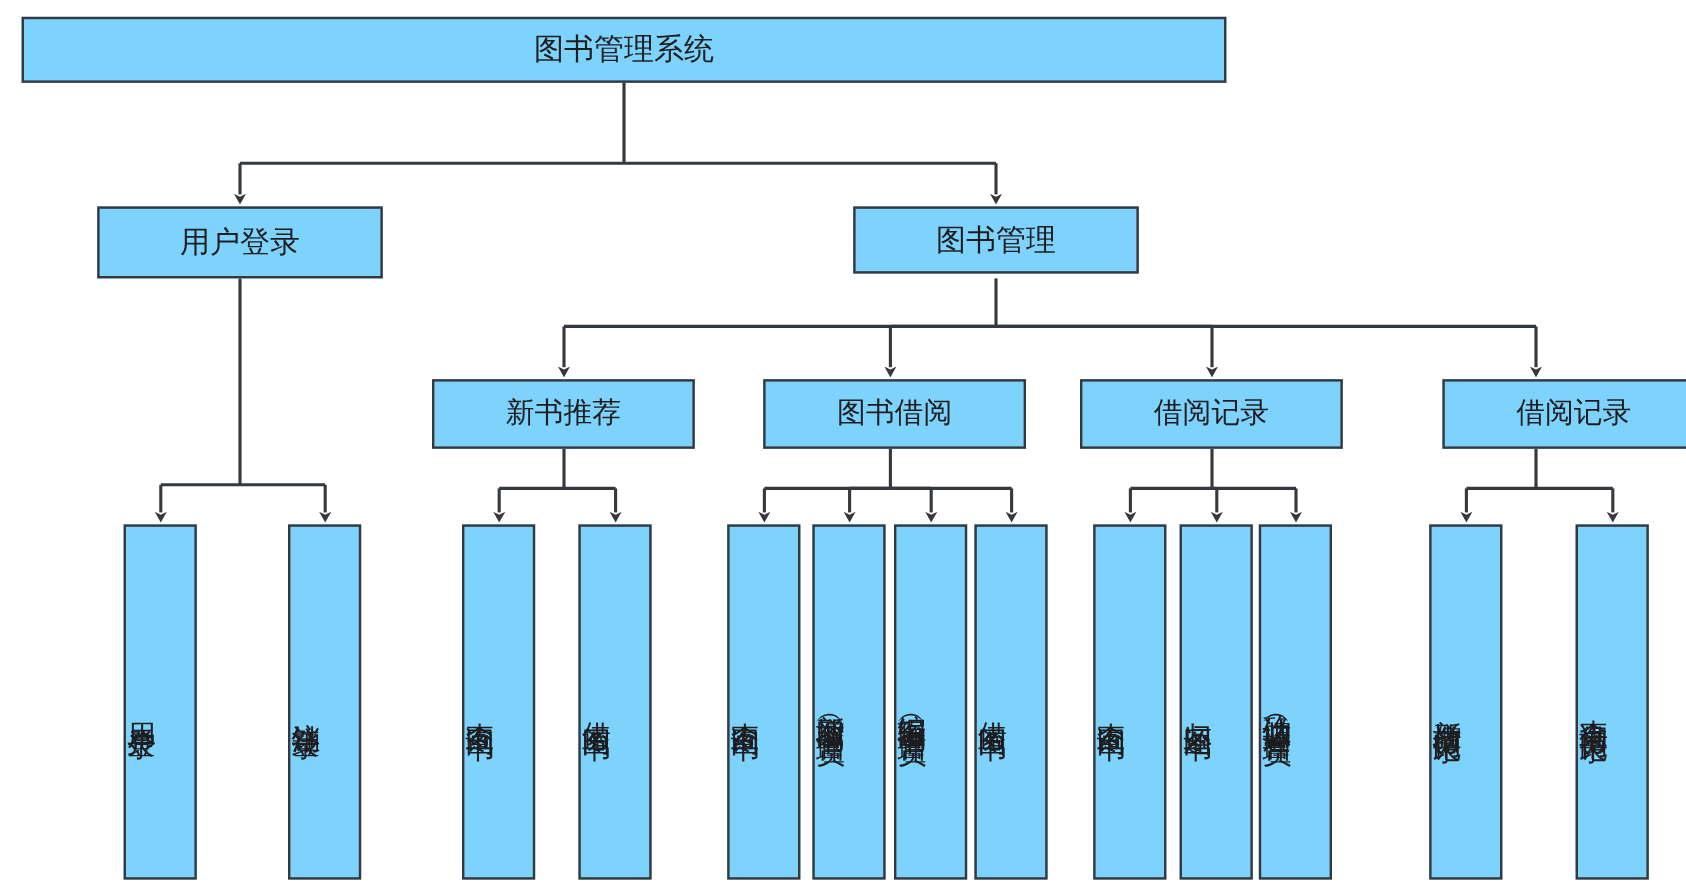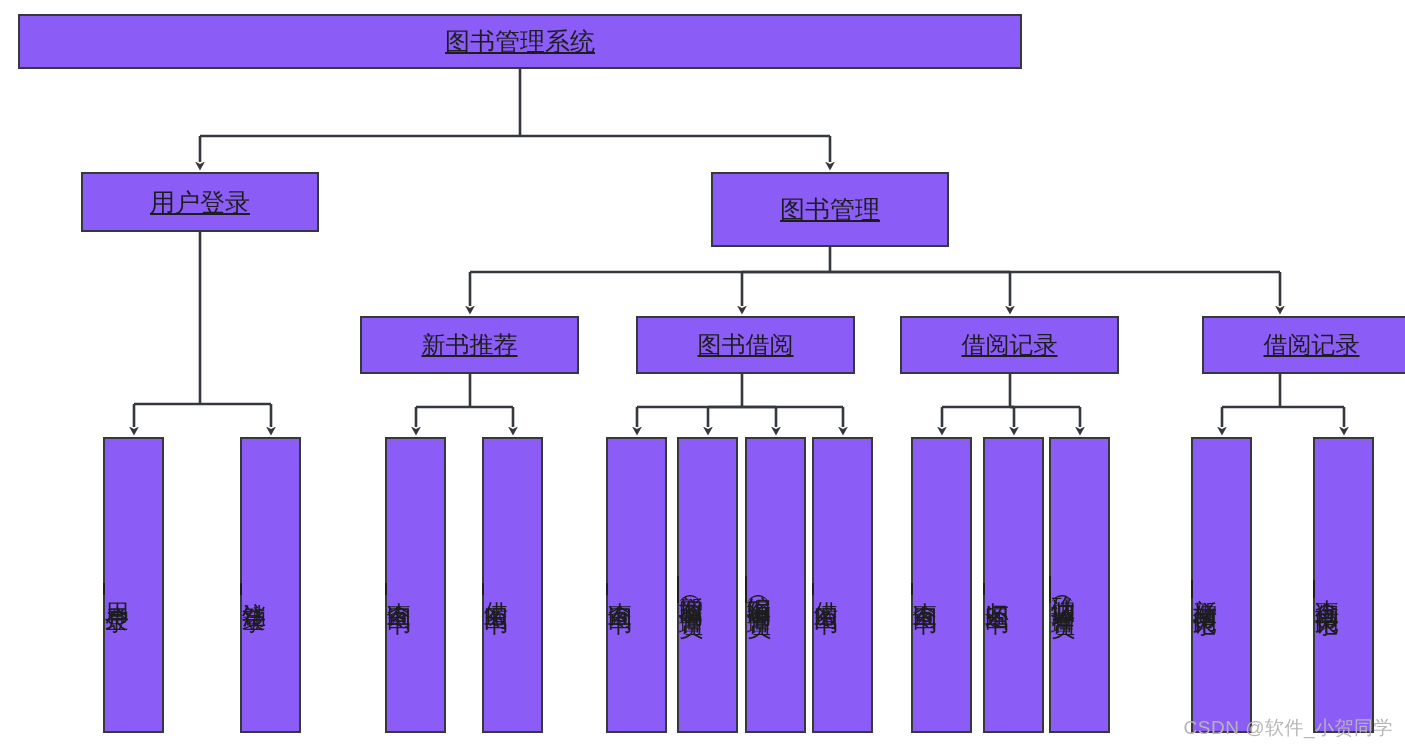--- a/index.html
+++ b/index.html
@@ -20,27 +20,26 @@
   #wires {
     position: absolute;
     left: 0;
     top: 0;
     width: 1405px;
     height: 747px;
   }
   .node {
     position: absolute;
     box-sizing: border-box;
-    background: #8b5cf6;
+    background: #7dd3fc;
     border: 2.5px solid #35383c;
     display: flex;
     align-items: center;
     justify-content: center;
     color: #1d1d1f;
-    text-decoration: underline;
   }
   .node.root {
     font-size: 25px;
   }
   .node.level2 {
     font-size: 25px;
   }
   .node.level3 {
     font-size: 24px;
   }
@@ -131,21 +130,21 @@
       </g>
   </svg>
 
   <div id="nodes">
       <div class="node root" style="left: 18px; top: 14px; width: 1004px; height: 55px; border-color: rgb(53, 56, 60); color: rgb(29, 29, 31);">
         <span class="label">图书管理系统</span>
       </div>
       <div class="node level2" style="left: 81px; top: 172px; width: 238px; height: 60px; border-color: rgb(53, 56, 60); color: rgb(29, 29, 31);">
         <span class="label">用户登录</span>
       </div>
-      <div class="node level2" style="left: 711px; top: 172px; width: 238px; height: 75px; border-color: rgb(53, 56, 60); color: rgb(29, 29, 31);">
+      <div class="node level2" style="left: 711px; top: 172px; width: 238px; height: 56px; border-color: rgb(53, 56, 60); color: rgb(29, 29, 31);">
         <span class="label">图书管理</span>
       </div>
       <div class="node level3" style="left: 360px; top: 316px; width: 219px; height: 58px; border-color: rgb(53, 56, 60); color: rgb(29, 29, 31); align-items: center;">
         <span class="label">新书推荐</span>
       </div>
       <div class="node level3" style="left: 636px; top: 316px; width: 219px; height: 58px; border-color: rgb(53, 56, 60); color: rgb(29, 29, 31);">
         <span class="label">图书借阅</span>
       </div>
       <div class="node level3" style="left: 900px; top: 316px; width: 219px; height: 58px; border-color: rgb(53, 56, 60); color: rgb(29, 29, 31);">
         <span class="label">借阅记录</span>
@@ -187,14 +186,13 @@
         <span class="vtext">确认归还（管理员）</span>
       </div>
       <div class="node leaf" style="left: 1191px; top: 437px; width: 61px; height: 296px; border-color: rgb(53, 56, 60); color: rgb(29, 29, 31);">
         <span class="vtext">新增借阅记录</span>
       </div>
       <div class="node leaf" style="left: 1313px; top: 437px; width: 61px; height: 296px; border-color: rgb(53, 56, 60); color: rgb(29, 29, 31);">
         <span class="vtext">查询借阅记录</span>
       </div>
     </div>
 
-  <div id="watermark">CSDN @软件_小贺同学</div>
 </div>
 
 </body></html>

